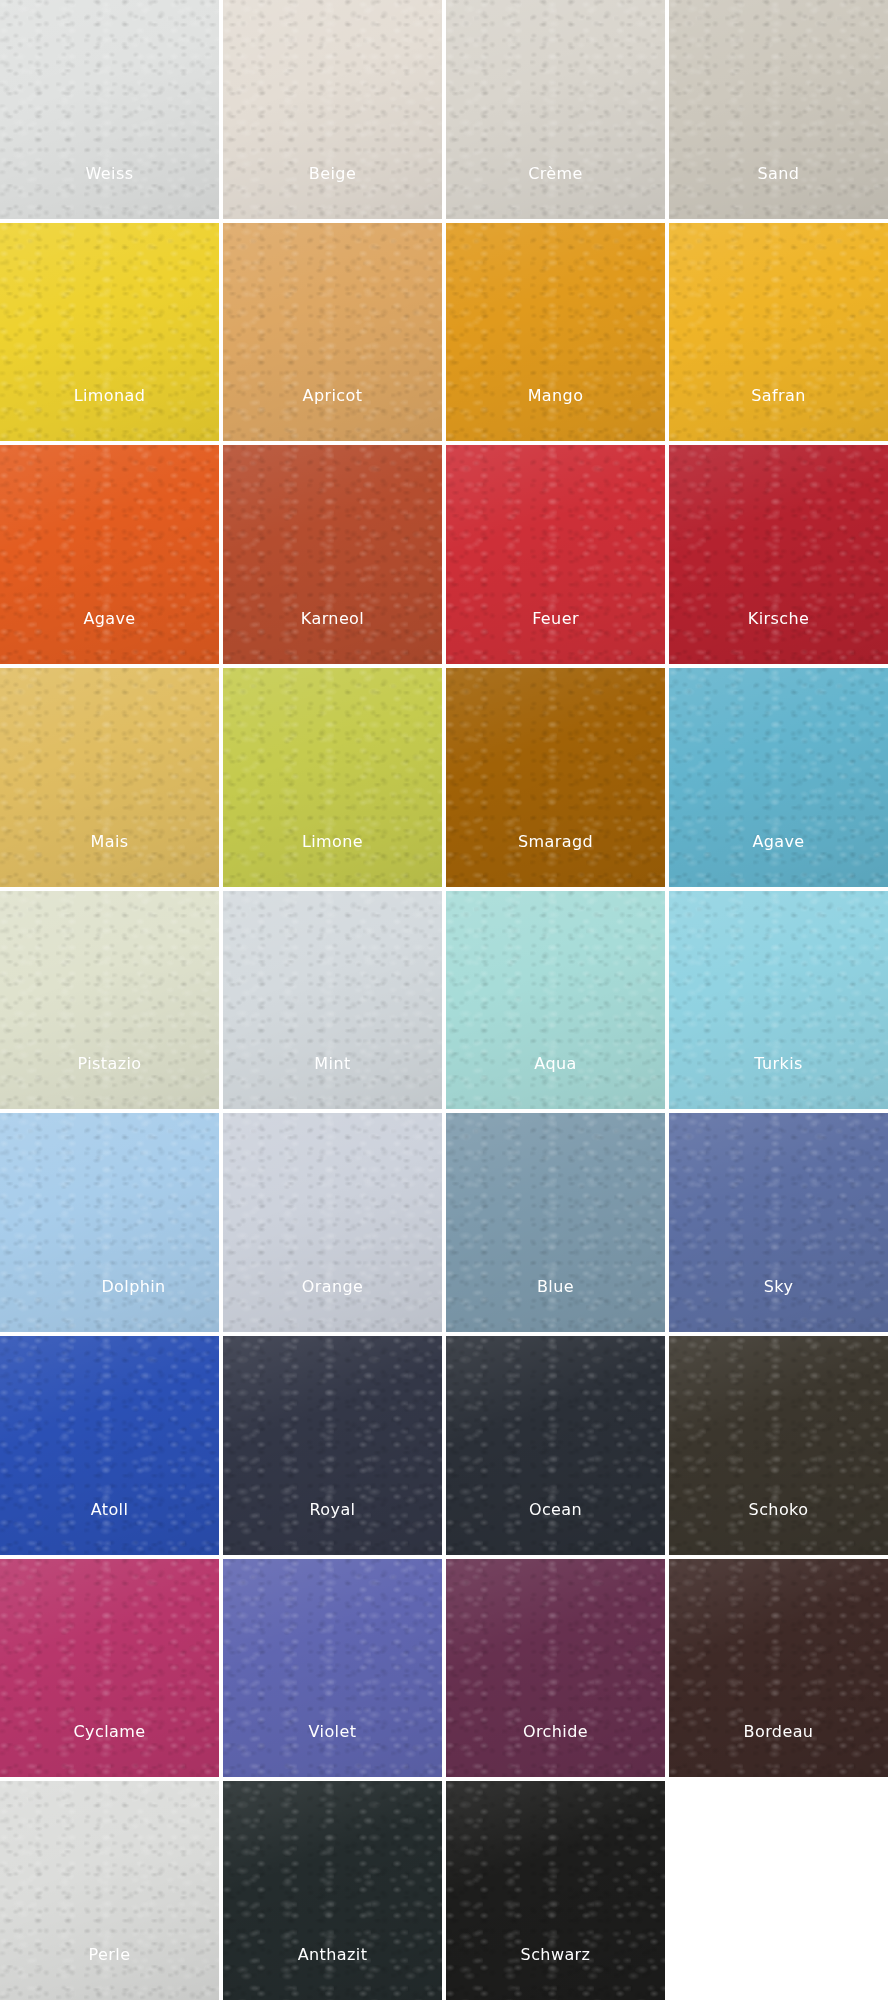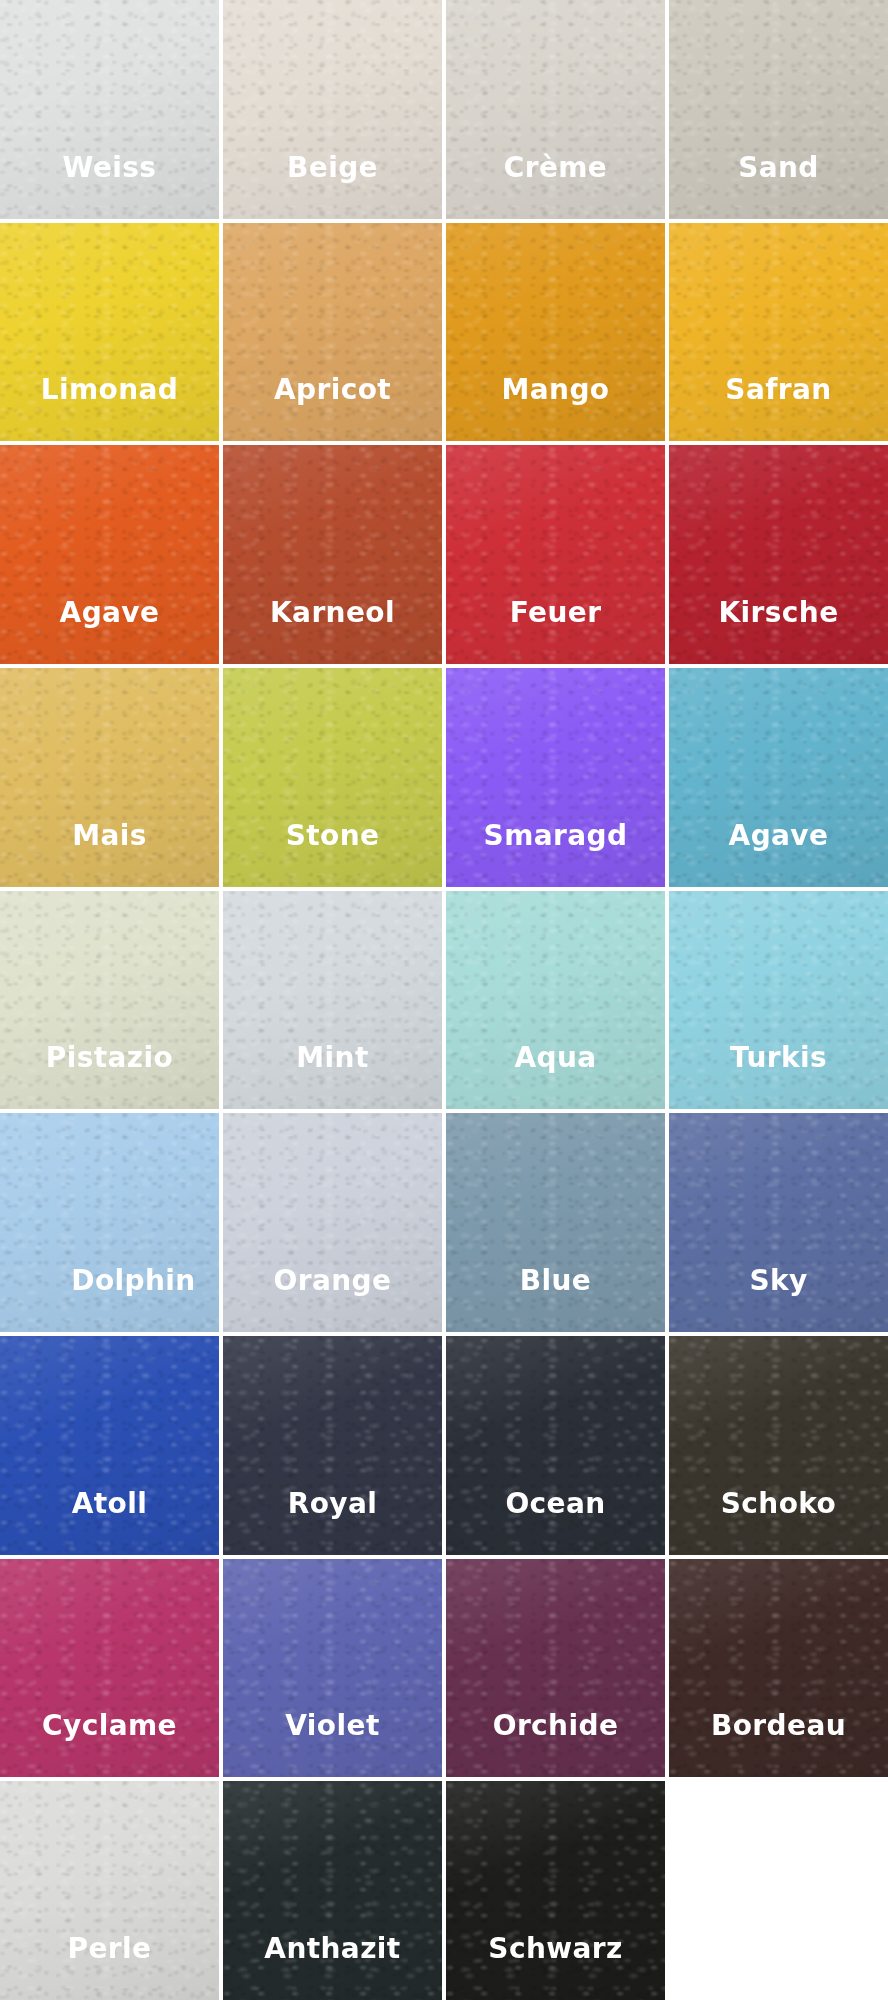--- a/index.html
+++ b/index.html
@@ -63,22 +63,22 @@
     pointer-events: none;
     background:
       linear-gradient(160deg, rgba(255,255,255,.10) 0%, rgba(255,255,255,0) 38%,
                               rgba(0,0,0,.05) 78%, rgba(0,0,0,.09) 100%);
   }
 
   .swatch-label {
     position: relative;
     z-index: 2;
     color: #ffffff;
-    font-size: 28px;
-    font-weight: 700;
+    font-size: 16px;
+    font-weight: 400;
     letter-spacing: .4px;
     line-height: 1;
     padding-bottom: 37px;
     text-align: center;
     white-space: nowrap;
     user-select: none;
   }
 </style>
 </head>
 <body>
@@ -145,23 +145,23 @@
       <div class="swatch-label" style="color: rgb(255, 255, 255);">Kirsche</div>
     </div>
     <div class="swatch" style="background: rgb(224, 189, 98);">
       <div class="sheen"></div>
       <div class="grain"></div>
       <div class="swatch-label" style="color: rgb(255, 255, 255);">Mais</div>
     </div>
     <div class="swatch" style="background: rgb(197, 203, 78);">
       <div class="sheen"></div>
       <div class="grain"></div>
-      <div class="swatch-label" style="color: rgb(255, 255, 255);">Stone</div>
-    </div>
-    <div class="swatch" style="background: #8b5cf6;">
+      <div class="swatch-label" style="color: rgb(255, 255, 255);">Limone</div>
+    </div>
+    <div class="swatch" style="background: #a16207;">
       <div class="sheen"></div>
       <div class="grain"></div>
       <div class="swatch-label" style="color: rgb(255, 255, 255);">Smaragd</div>
     </div>
     <div class="swatch" style="background: rgb(99, 180, 205);">
       <div class="sheen"></div>
       <div class="grain"></div>
       <div class="swatch-label" style="color: rgb(255, 255, 255);">Agave</div>
     </div>
     <div class="swatch" style="background: rgb(223, 226, 205);">

